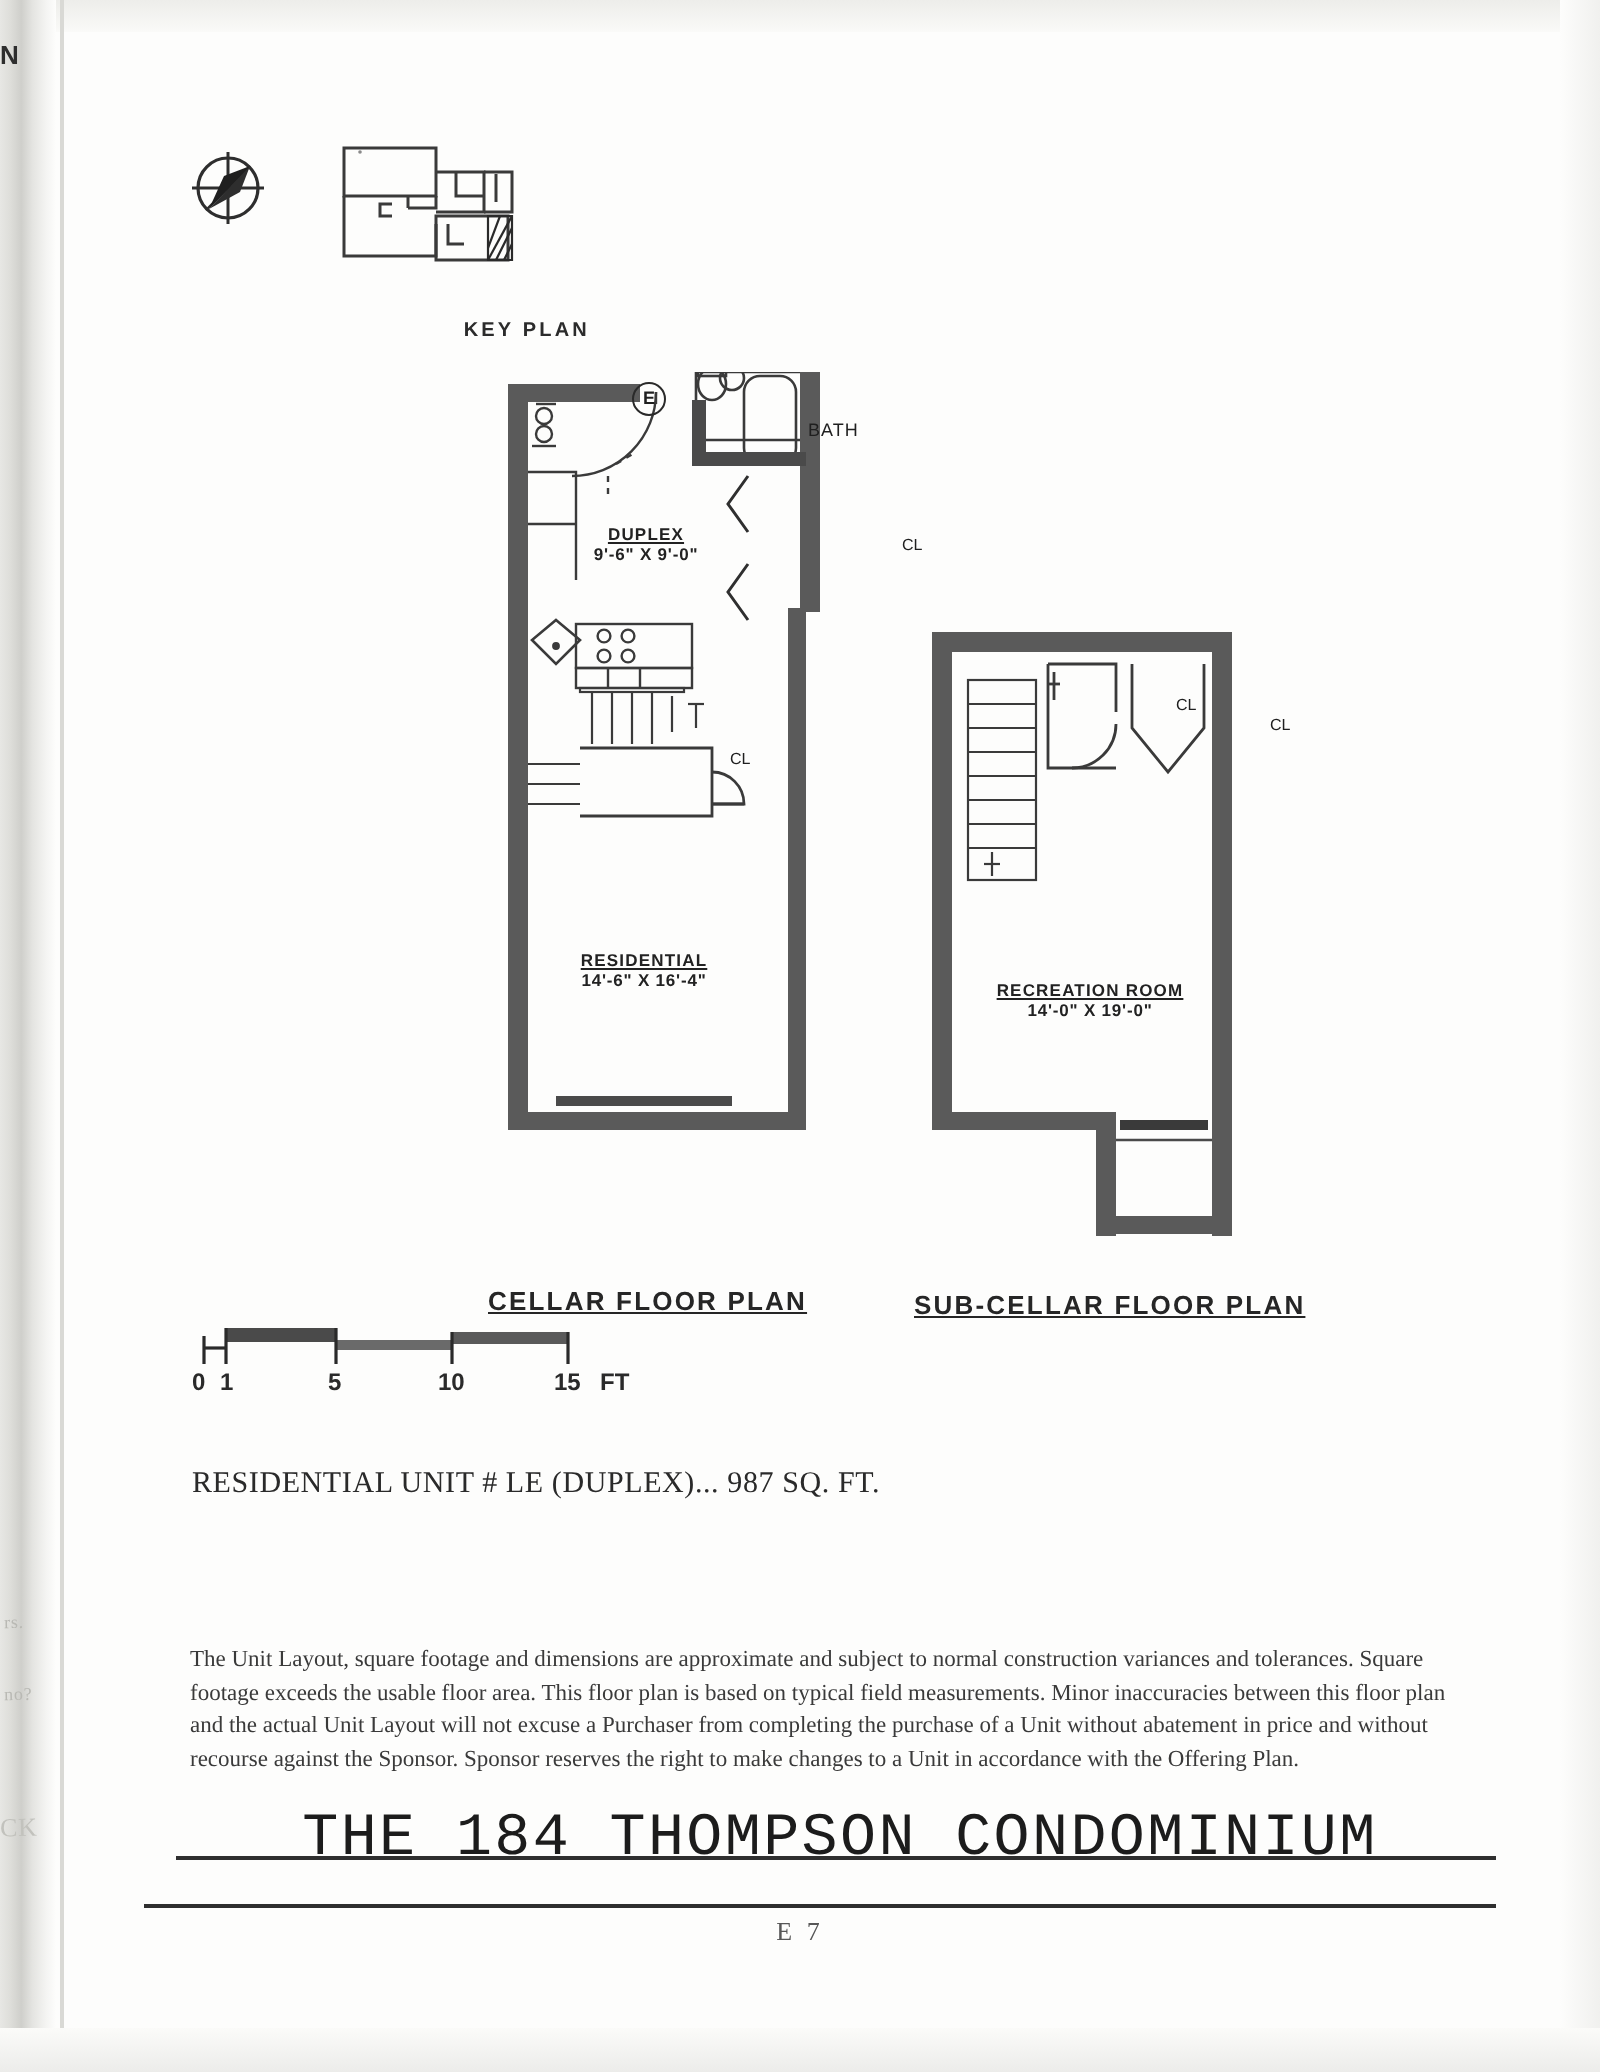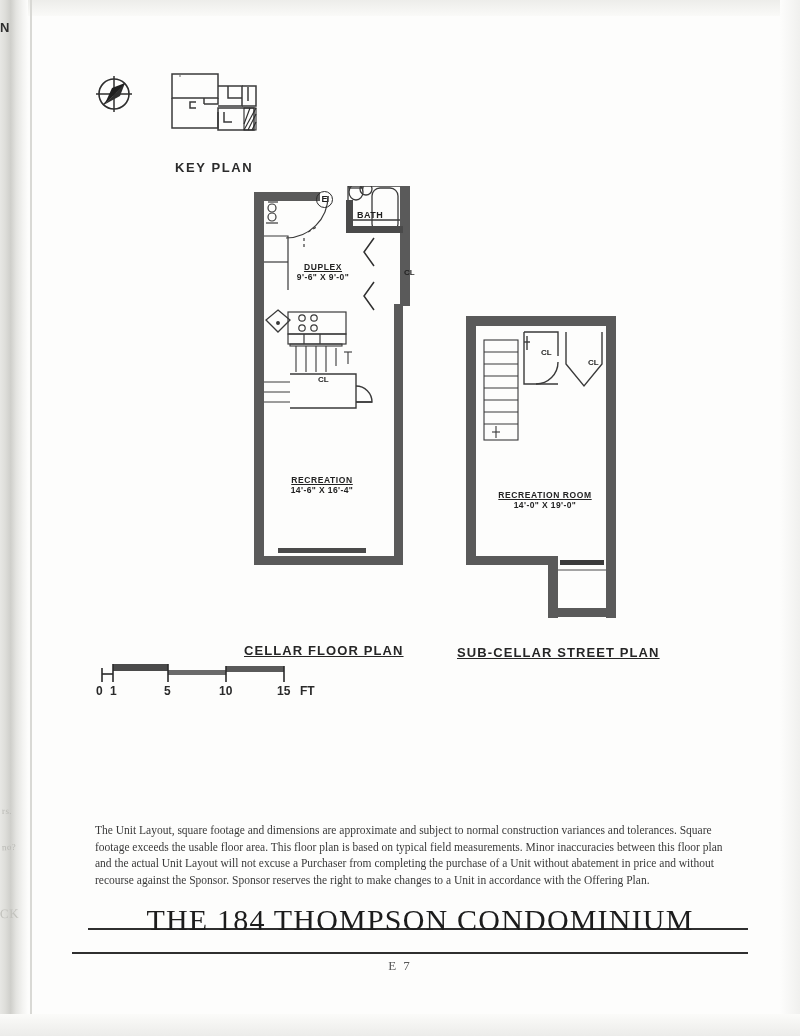--- a/index.html
+++ b/index.html
@@ -80,23 +80,23 @@
   
   .keyplan-wrap {
     position: absolute;
     left: 166px; top: 68px;
     width: 110px; height: 78px;
   }
   .keyplan-label {
     position: absolute;
     left: 175px; top: 160px;
     width: 120px;
-    text-align: left;
-    font-family: "Liberation Sans", sans-serif;
-    font-size: 13px;
+    text-align: right;
+    font-family: "Liberation Sans", sans-serif;
+    font-size: 10px;
     font-weight: bold;
     letter-spacing: 1.6px;
     color: #2b2b2b;
   }
 
   
   .plan {
     position: absolute;
   }
   .room-label {
@@ -116,23 +116,24 @@
   .room-dims {
     font-size: 8.5px;
     font-weight: bold;
     letter-spacing: 0.4px;
     display: block;
   }
   .tag {
     position: absolute;
     font-family: "Liberation Sans", sans-serif;
     font-size: 8px;
-    font-weight: bold;
+    font-weight: normal;
     color: #1f1f1f;
     white-space: nowrap;
+    margin-left: 47px;
   }
   .tag-bath {
     font-size: 9px;
     letter-spacing: 0.5px;
   }
   .entry-mark {
     position: absolute;
     width: 15px; height: 15px;
     border: 1.6px solid #2a2a2a;
     border-radius: 50%;
@@ -197,21 +198,21 @@
   
   .footer-rule {
     position: absolute;
     background: #2f2f2f;
   }
   .footer-title {
     position: absolute;
     left: 96px; top: 903px;
     width: 648px;
     text-align: center;
-    font-family: Liberation Serif, serif;
+    font-family: Liberation Mono, monospace;
     font-size: 30px;
     letter-spacing: 1.2px;
     color: #1c1c1c;
     white-space: nowrap;
   }
   .footer-sub {
     position: absolute;
     left: 72px; top: 932px;
     width: 672px;
     text-align: center;
@@ -400,21 +401,21 @@
   <div class="tag" style="left:404px; top:268px;">CL</div>
 
   <div class="tag" style="left:318px; top:375px;">CL</div>
 
   <div class="room-label" style="left:268px; top:262px; width:110px;">
     <span class="room-name">DUPLEX</span>
     <span class="room-dims">9'-6" X 9'-0"</span>
   </div>
 
   <div class="room-label" style="left:262px; top:475px; width:120px;">
-    <span class="room-name">RECREATION</span>
+    <span class="room-name">RESIDENTIAL</span>
     <span class="room-dims">14'-6" X 16'-4"</span>
   </div>
 
   <div class="plan" style="left:462px; top:312px; width:170px; height:312px;">
     <svg width="170" height="312" viewBox="0 0 170 312">
 
       <g fill="#5a5a5a">
 
         <rect x="4" y="4" width="150" height="10"></rect>
 
@@ -465,21 +466,21 @@
 
   <div class="tag" style="left:588px; top:358px;">CL</div>
 
   <div class="room-label" style="left:470px; top:490px; width:150px;">
     <span class="room-name">RECREATION ROOM</span>
     <span class="room-dims">14'-0" X 19'-0"</span>
   </div>
 
   <div class="plan-caption" style="left:244px; top:643px;">CELLAR FLOOR PLAN</div>
 
-  <div class="plan-caption" style="left:457px; top:645px;">SUB-CELLAR STREET PLAN</div>
+  <div class="plan-caption" style="left:457px; top:645px;">SUB-CELLAR FLOOR PLAN</div>
 
   <div class="scalebar-wrap">
     <svg width="200" height="24" viewBox="0 0 200 24">
 
       <rect x="17" y="2" width="55" height="7" fill="#4a4a4a"></rect>
 
       <rect x="72" y="8" width="58" height="5" fill="#6a6a6a"></rect>
 
       <rect x="130" y="4" width="58" height="6" fill="#5a5a5a"></rect>
 
@@ -493,20 +494,21 @@
       </g>
     </svg>
     <div class="scale-tick-label" style="left:0px;">0</div>
     <div class="scale-tick-label" style="left:14px;">1</div>
     <div class="scale-tick-label" style="left:68px;">5</div>
     <div class="scale-tick-label" style="left:123px;">10</div>
     <div class="scale-tick-label" style="left:181px;">15</div>
     <div class="scale-tick-label" style="left:204px;">FT</div>
   </div>
 
+  <div class="unit-line">RESIDENTIAL UNIT # LE (DUPLEX)... 987 SQ. FT.</div>
 
   <div class="disclaimer">The Unit Layout, square footage and dimensions are approximate and subject to normal construction variances and tolerances. Square footage exceeds the usable floor area. This floor plan is based on typical field measurements. Minor inaccuracies between this floor plan and the actual Unit Layout will not excuse a Purchaser from completing the purchase of a Unit without abatement in price and without recourse against the Sponsor. Sponsor reserves the right to make changes to a Unit in accordance with the Offering Plan.</div>
 
   <div class="footer-rule" style="left:88px; top:928px; width:660px; height:2px;"></div>
   <div class="footer-title">THE 184 THOMPSON CONDOMINIUM</div>
   <div class="footer-rule" style="left:72px; top:952px; width:676px; height:2px;"></div>
 
   <div class="page-number">E 7</div>
 
 </div>

